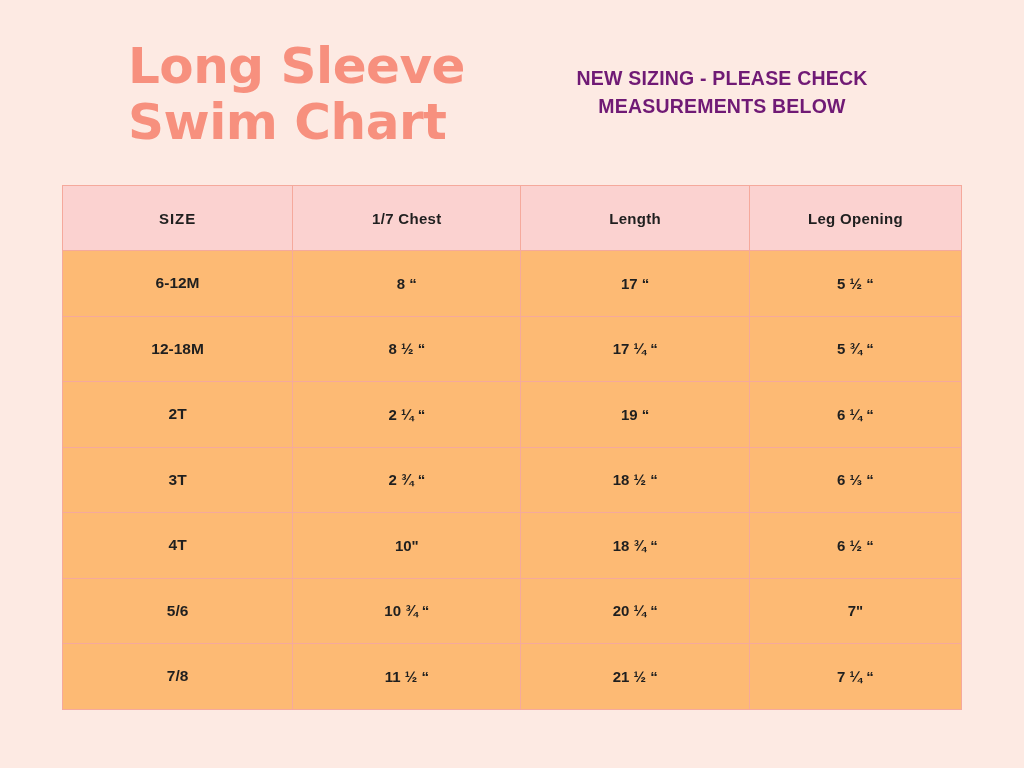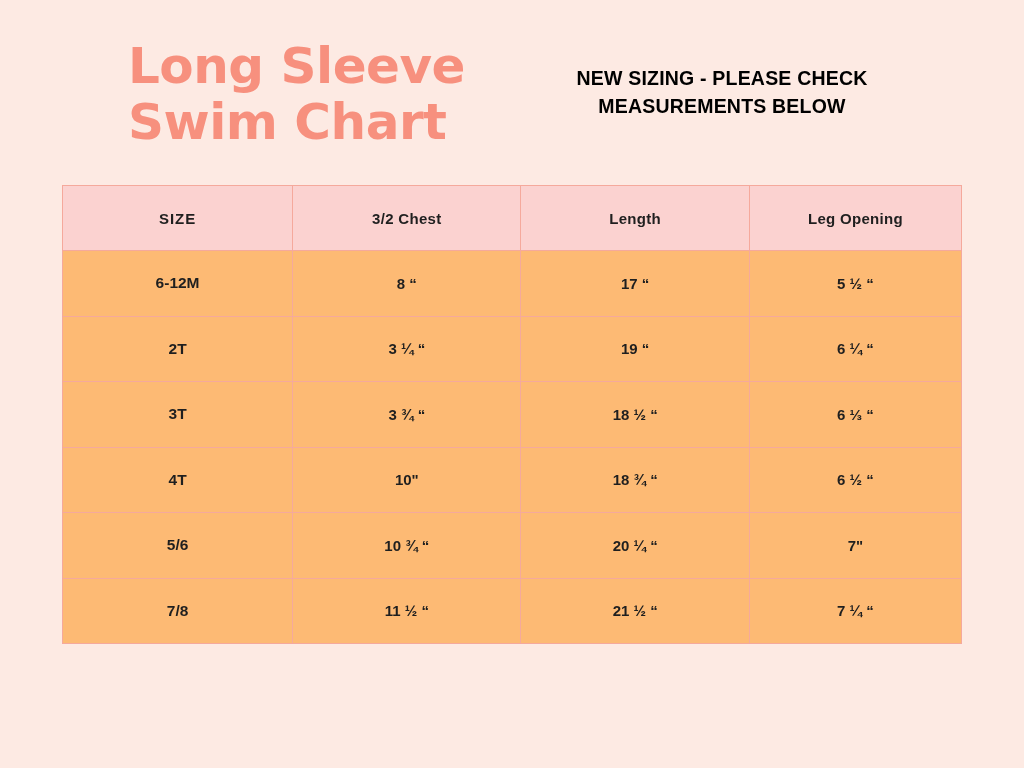--- a/index.html
+++ b/index.html
@@ -39,21 +39,21 @@
     letter-spacing: -0.5px;
     margin: 0;
     white-space: pre-line;
   }
   .subtitle-block {
     flex: 1;
     padding-top: 26px;
     text-align: center;
   }
   .subtitle {
-    color: #000000;
+    color: #701a75;
     font-family: "Liberation Sans", sans-serif;
     font-weight: bold;
     font-size: 19.5px;
     line-height: 1.45;
     letter-spacing: 0.2px;
     margin: 0;
     white-space: pre-line;
   }
   .table-wrap {
     position: absolute;
@@ -118,41 +118,47 @@
     <table class="size-table">
       <colgroup>
         <col class="c1">
           <col class="c2">
           <col class="c3">
           <col class="c4">
       </colgroup>
       <thead>
         <tr>
           <th class="size-col">SIZE</th>
-          <th>3/2 Chest</th>
+          <th>1/7 Chest</th>
           <th>Length</th>
           <th>Leg Opening</th>
         </tr>
       </thead>
       <tbody>
         <tr>
           <td class="size-cell">6-12M</td>
           <td>8 “</td>
           <td>17 “</td>
           <td>5 ½ “</td>
         </tr>
         <tr>
+          <td class="size-cell">12-18M</td>
+          <td>8 ½ “</td>
+          <td>17 ¼ “</td>
+          <td>5 ¾ “</td>
+        </tr>
+        <tr>
           <td class="size-cell">2T</td>
-          <td>3 ¼ “</td>
+          <td>2 ¼ “</td>
           <td>19 “</td>
           <td>6 ¼ “</td>
         </tr>
         <tr>
           <td class="size-cell">3T</td>
-          <td>3 ¾ “</td>
+          <td>2 ¾ “</td>
           <td>18 ½ “</td>
           <td>6 ⅓ “</td>
         </tr>
         <tr>
           <td class="size-cell">4T</td>
           <td>10"</td>
           <td>18 ¾ “</td>
           <td>6 ½ “</td>
         </tr>
         <tr>

